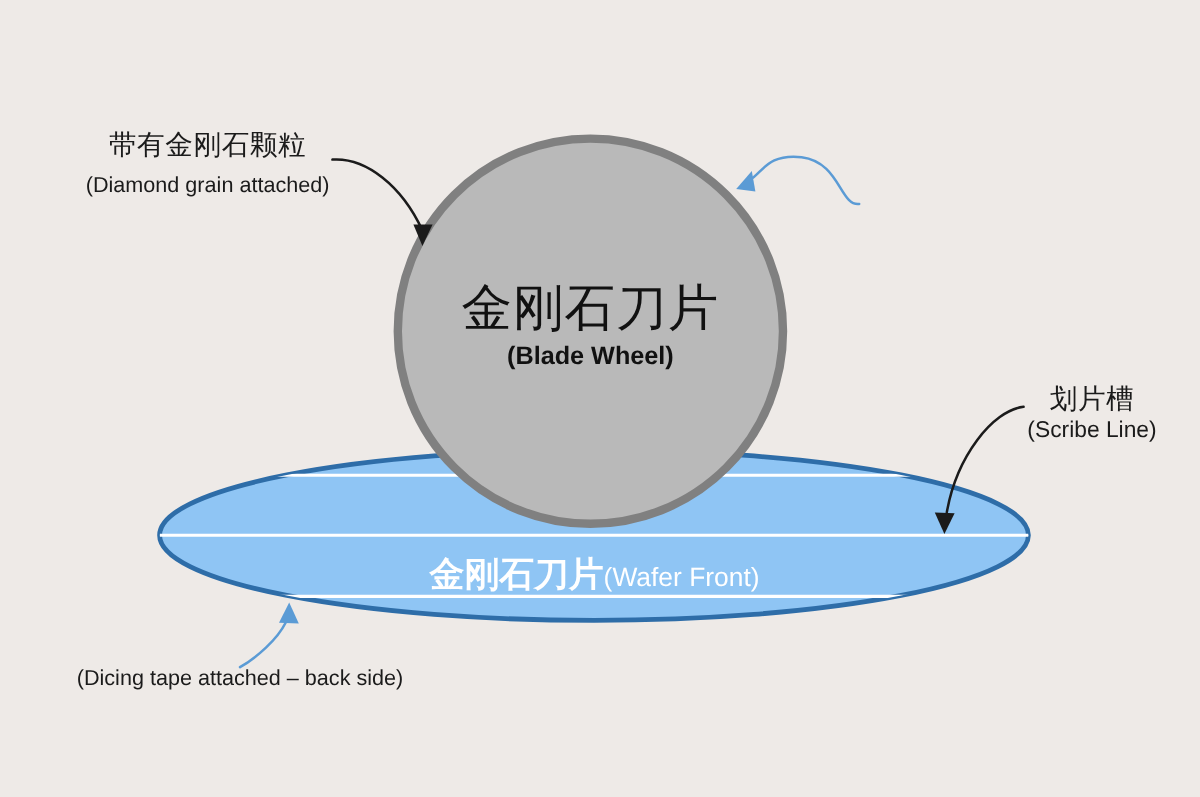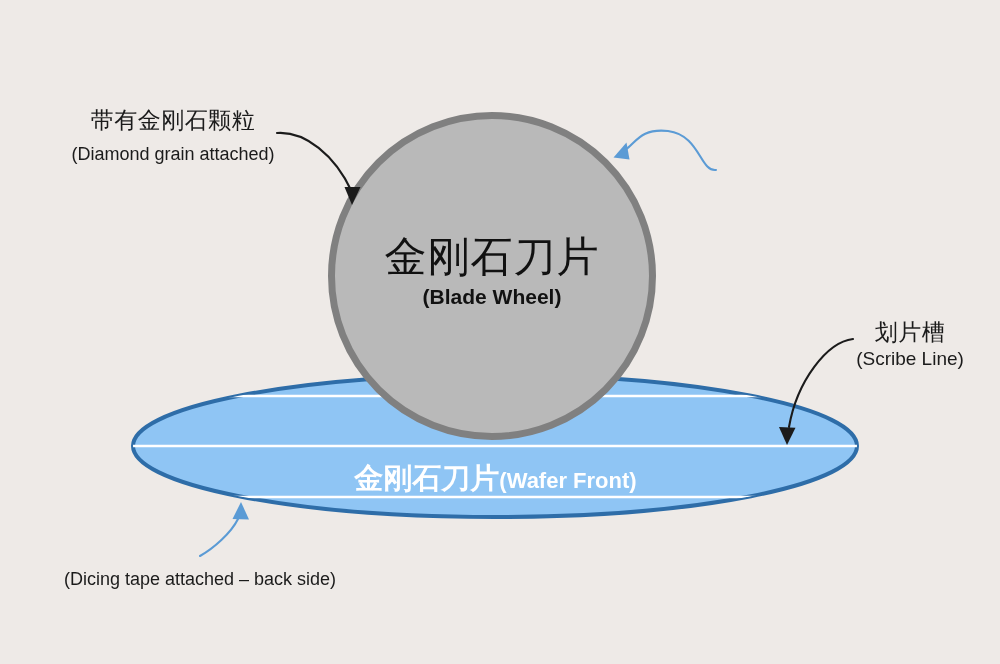--- a/index.html
+++ b/index.html
@@ -47,21 +47,21 @@
   }
 
   
   #label-diamond-grain { left: 28px; top: 108px; width: 290px; }
   #label-kerf          { left: 700px; top: 143px; width: 260px; text-align: left; }
   #label-kerf .cn      { text-align: left; }
   #label-kerf .en      { text-align: left; font-size: 17px; margin-top: 7px; }
   #label-scribe        { left: 835px; top: 320px; width: 150px; }
   #label-scribe .en    { font-size: 19px; margin-top: 2px; }
   #label-dicing-tape   { left: 30px; top: 552px; width: 340px; }
-  #label-dicing-tape .en { font-size: 18px; margin-top: 17px; }
+  #label-dicing-tape .en { font-size: 18px; margin-top: 3px; }
 
   
   #blade-wheel-text {
     position: absolute;
     left: 328px;
     top: 234px;
     width: 328px;
     text-align: center;
     color: #111;
   }
@@ -91,21 +91,21 @@
     white-space: nowrap;
   }
   #wafer-front-text .cn-w {
     font-size: 29px;
     font-weight: bold;
     letter-spacing: 0px;
     vertical-align: baseline;
   }
   #wafer-front-text .en-w {
     font-size: 22px;
-    font-weight: bold;
+    font-weight: normal;
     vertical-align: baseline;
   }
 </style>
 </head>
 <body>
 
 <div id="diagram-root">
 
   <svg class="layer" viewBox="0 0 1000 664">
     <defs>

